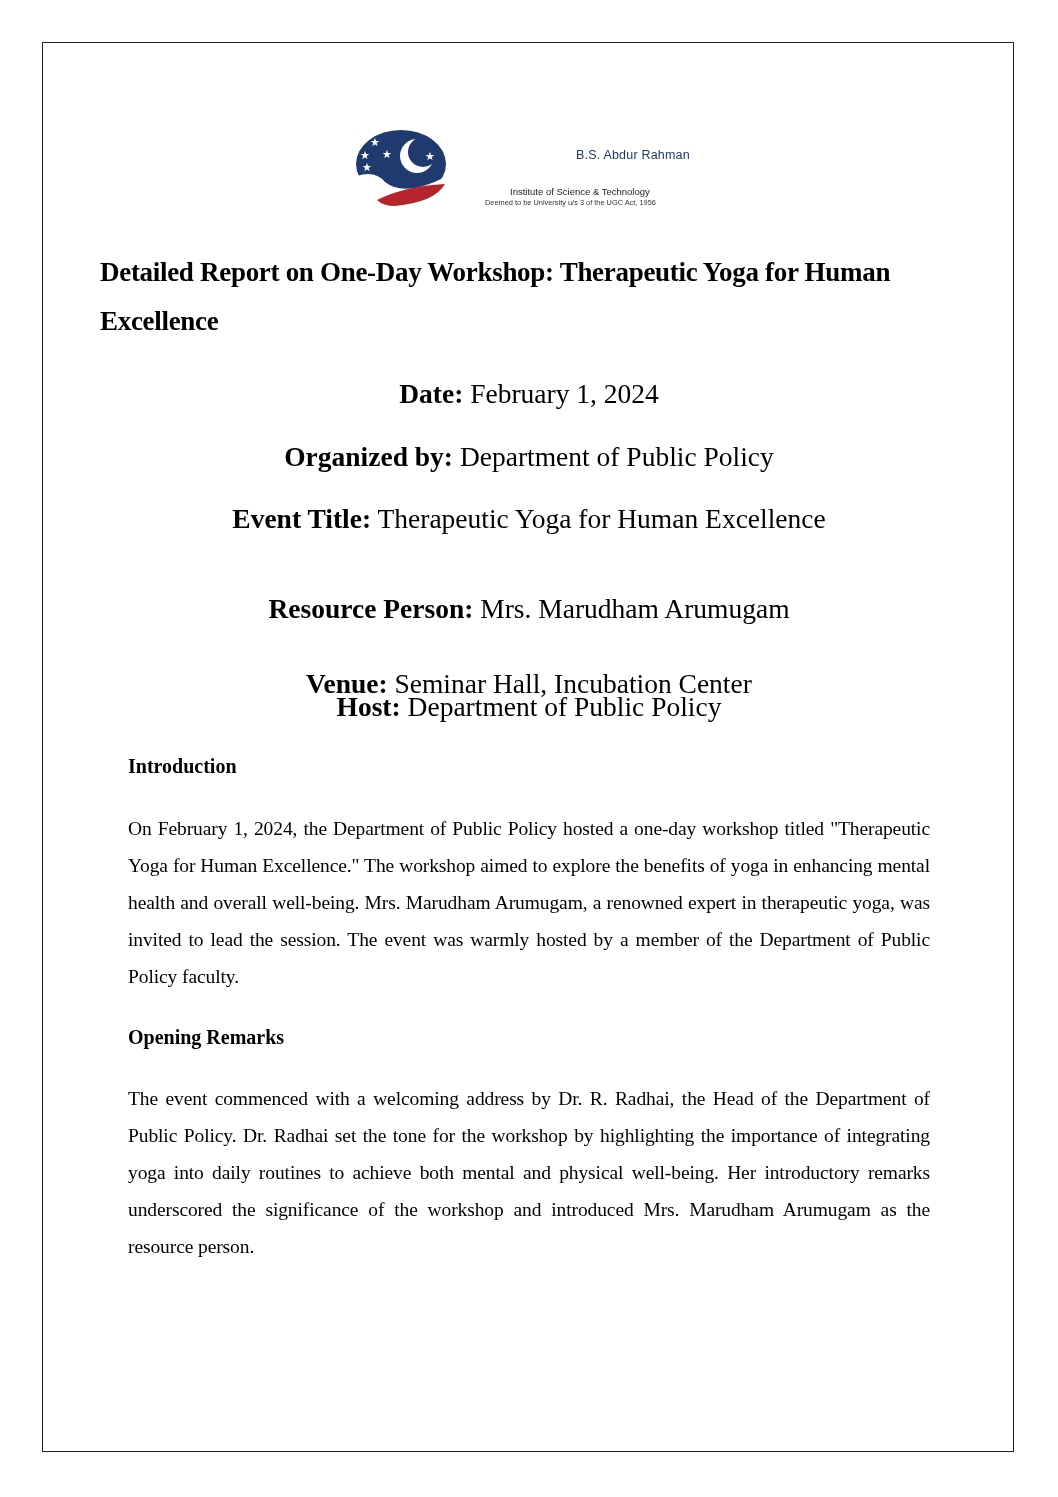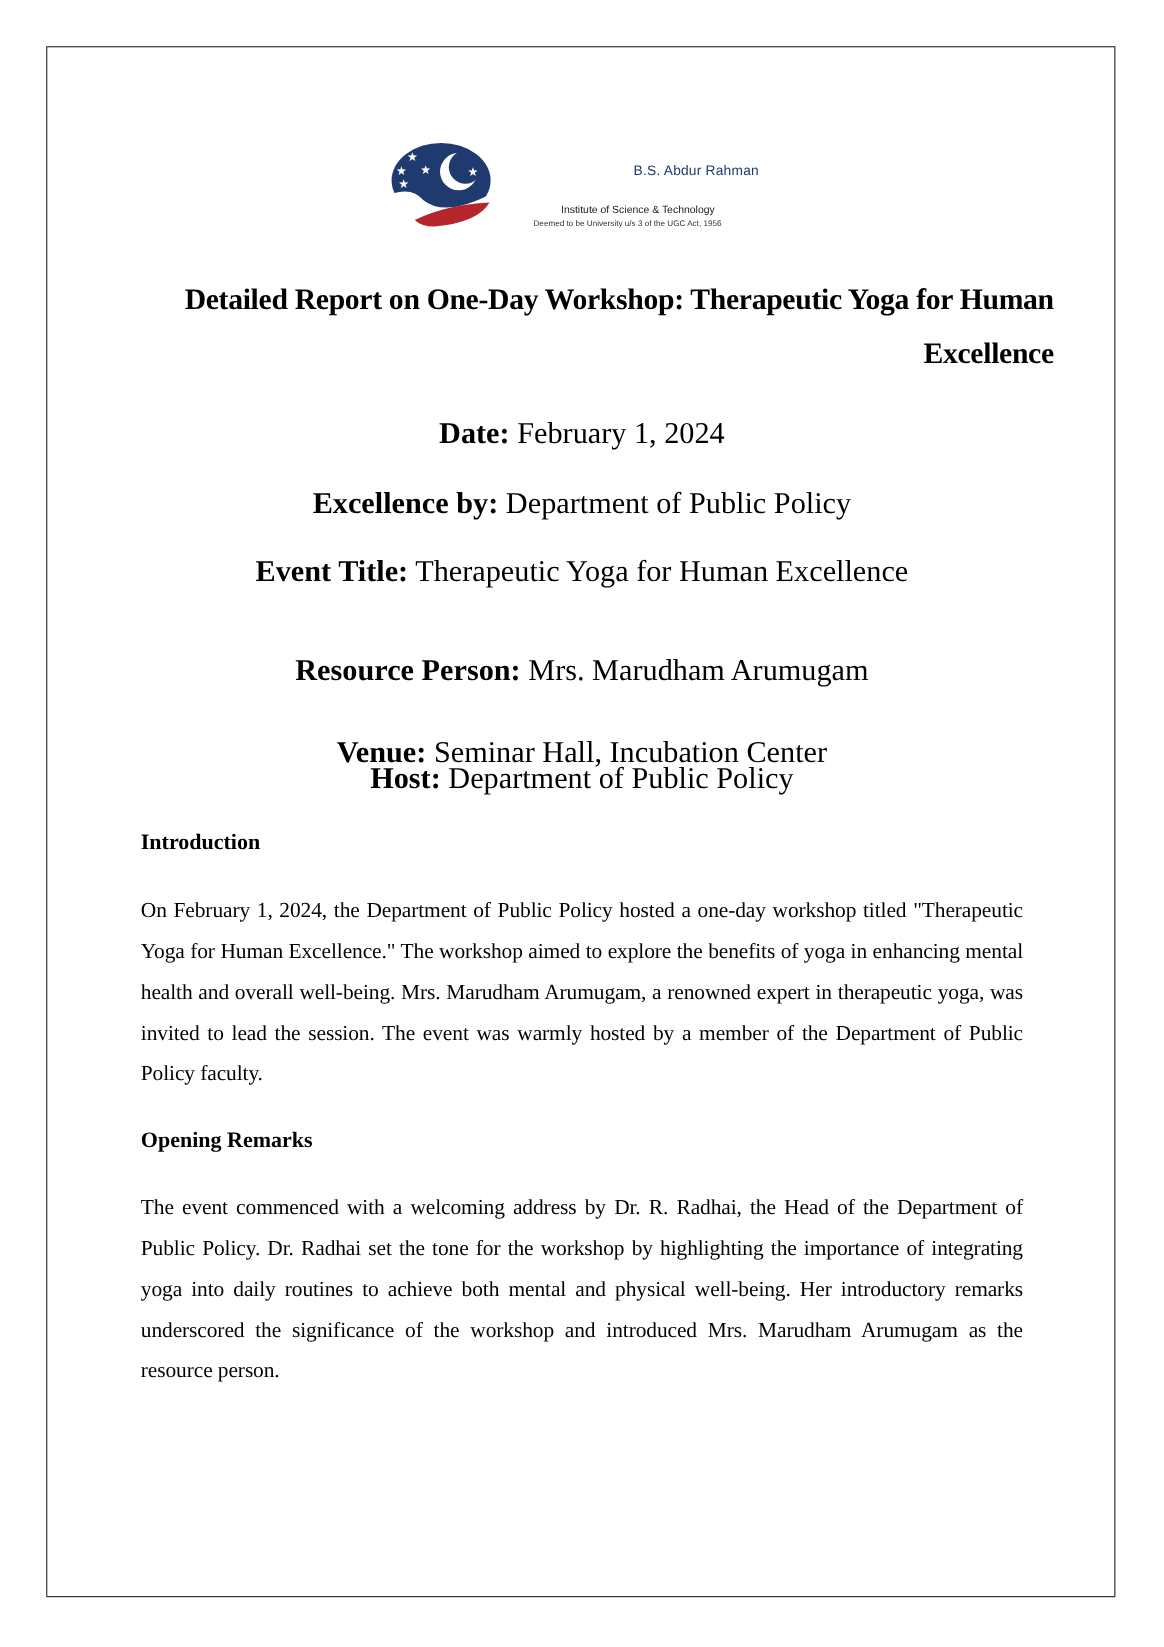--- a/index.html
+++ b/index.html
@@ -10,21 +10,21 @@
   .logo { position: absolute; left: 355px; top: 126px; width: 355px; height: 84px; }
   .logo svg { position: absolute; left: 0; top: 0; }
   .logo .small-top { position: absolute; left: 221px; top: 6px; font-family: "Liberation Sans", "DejaVu Sans", sans-serif;
                      font-size: 12.5px; color: #1f3a6e; letter-spacing: 0.2px; margin-top: 16px; }
   .logo .brand { position: absolute; left: 97px; top: 12px; font-family: "Liberation Sans", "DejaVu Sans", sans-serif;
                  font-size: 46px; font-weight: bold; color: #1f3a6e; letter-spacing: 0.5px; line-height: 50px; }
   .logo .sub1 { position: absolute; left: 155px; top: 60px; font-family: "Liberation Sans", "DejaVu Sans", sans-serif;
                 font-size: 9.5px; color: #222; }
   .logo .sub2 { position: absolute; left: 130px; top: 72px; font-family: "Liberation Sans", "DejaVu Sans", sans-serif;
                 font-size: 7.4px; color: #333; white-space: nowrap; }
-  .title { position: absolute; left: 100px; width: 858px; text-align: right; font-weight: bold;
+  .title { position: absolute; left: 100px; width: 858px; text-align: left; font-weight: bold;
            font-size: 27px; line-height: 49px; top: 248px; letter-spacing: -0.3px; }
   .meta-line { position: absolute; left: 60px; width: 938px; text-align: center; font-size: 27.5px; line-height: 34px; }
   .meta-line b { font-weight: bold; }
   .section-head { position: absolute; left: 128px; font-weight: bold; font-size: 20px; }
   .para { position: absolute; left: 128px; width: 802px; font-size: 19.5px; line-height: 37px;
           text-align: justify; letter-spacing: -0.1px; }
 </style>
 </head>
 <body>
 
@@ -49,21 +49,21 @@
   <span class="sub1">Institute of Science &amp; Technology</span>
   <span class="sub2">Deemed to be University u/s 3 of the UGC Act, 1956</span>
 </div>
 
 <div class="title">Detailed Report on One-Day Workshop: Therapeutic Yoga for Human Excellence</div>
 
 <div class="meta-line" style="top:377px;">
   <b>Date:</b> <span>February 1, 2024</span>
 </div>
 <div class="meta-line" style="top:440px;">
-  <b>Excellence by:</b> <span>Department of Public Policy</span>
+  <b>Organized by:</b> <span>Department of Public Policy</span>
 </div>
 <div class="meta-line" style="top:502px;">
   <b>Event Title:</b> <span>Therapeutic Yoga for Human Excellence</span>
 </div>
 <div class="meta-line" style="top:592px;">
   <b>Resource Person:</b> <span>Mrs. Marudham Arumugam</span>
 </div>
 <div class="meta-line" style="top:627px;margin-top:40px;">
   <b>Venue:</b> <span>Seminar Hall, Incubation Center</span>
 </div>

